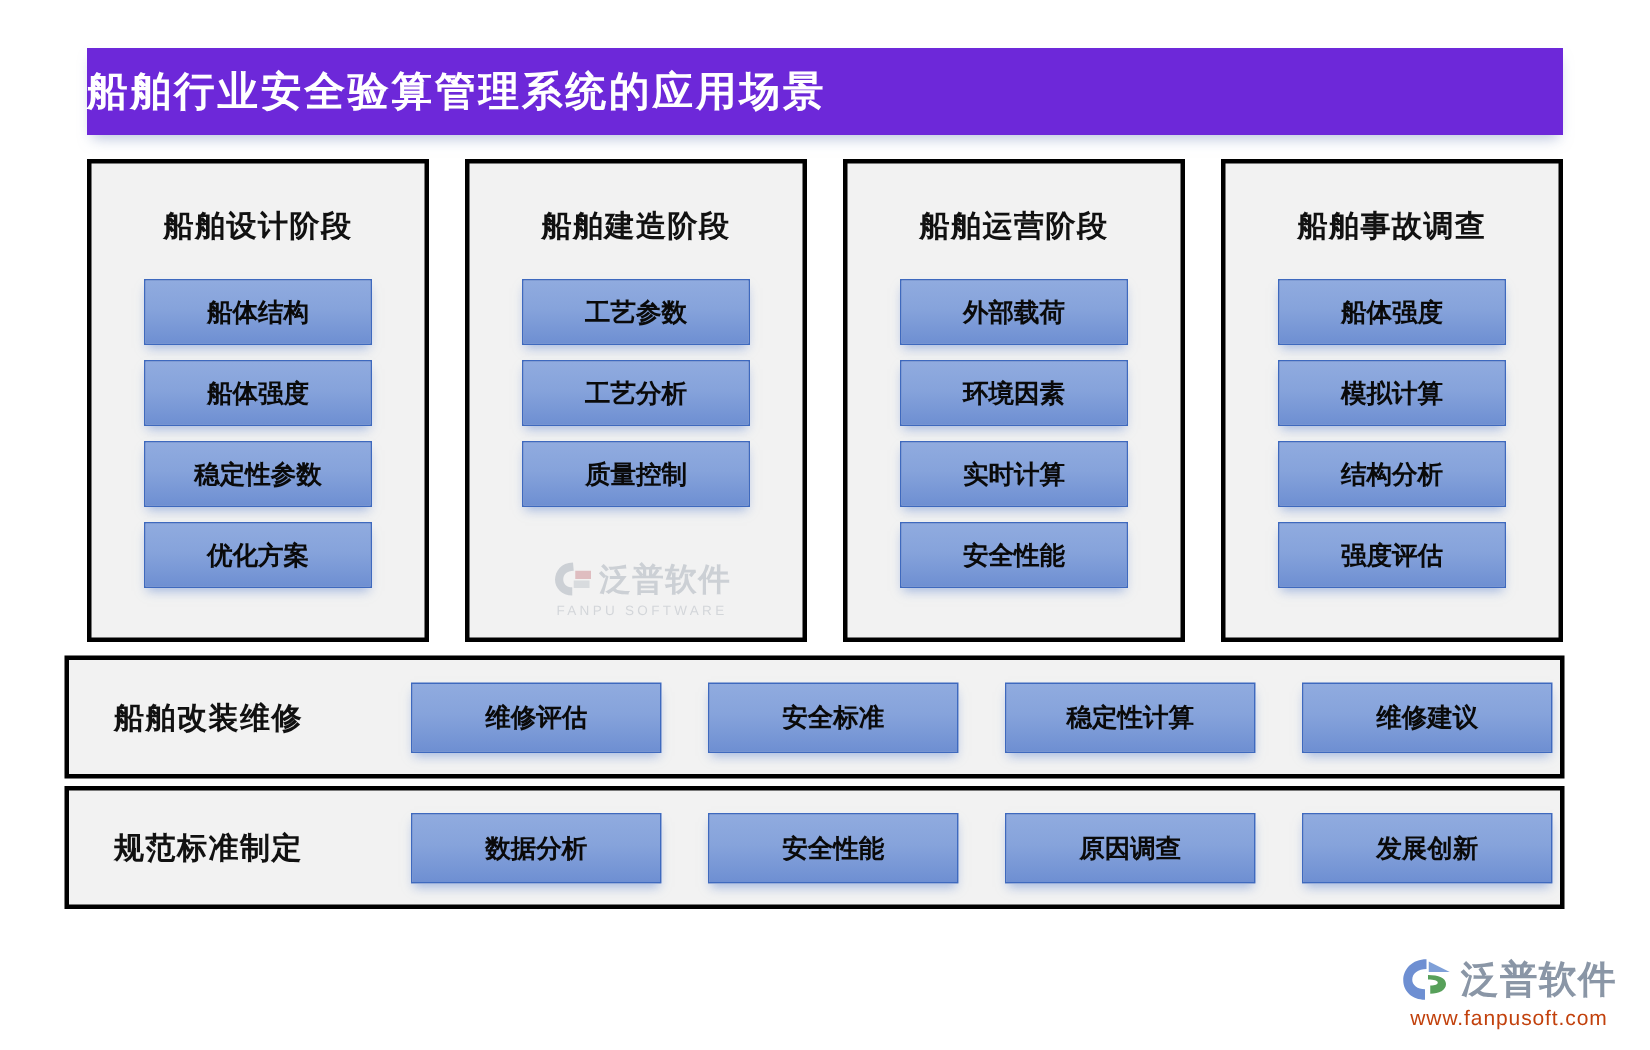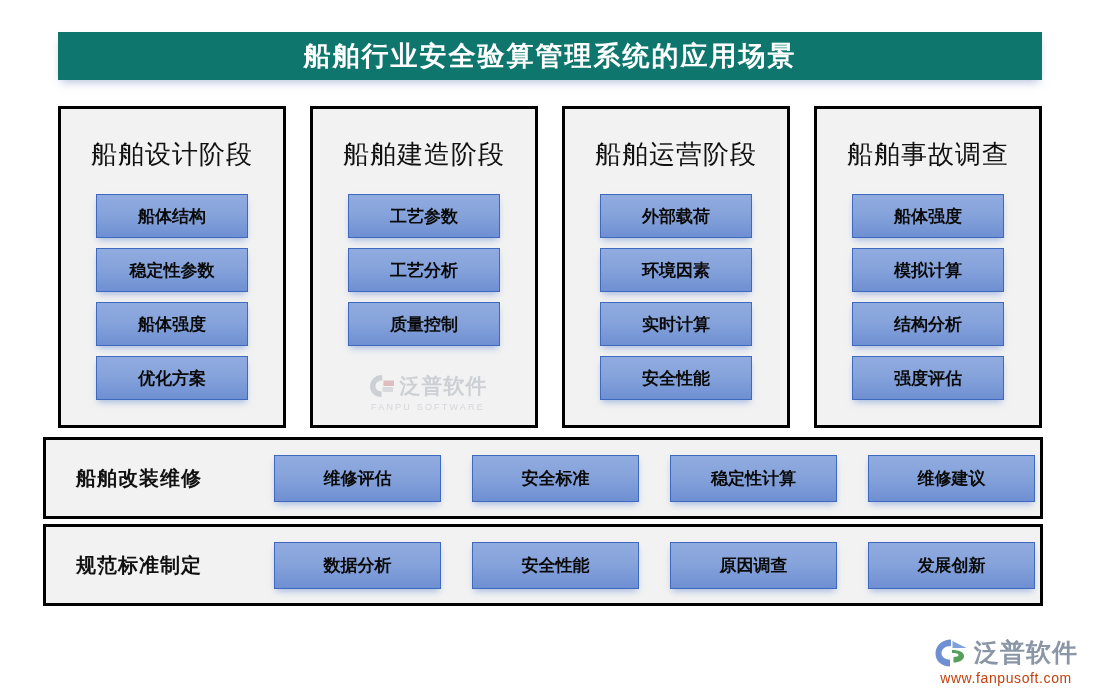--- a/index.html
+++ b/index.html
@@ -20,26 +20,26 @@
     width: 1100px;
     height: 700px;
   }
 
   
   .title-bar {
     position: absolute;
     left: 58px;
     top: 32px;
     width: 984px;
-    height: 48px;
-    background: #0f766e;
+    height: 58px;
+    background: #6d28d9;
     box-shadow: 0 5px 9px -3px rgba(120,140,190,0.55);
     display: flex;
     align-items: center;
-    justify-content: center;
+    justify-content: flex-start;
   }
   .title-text {
     color: #ffffff;
     font-size: 27px;
     font-weight: bold;
     letter-spacing: 2px;
     white-space: nowrap;
   }
 
   
@@ -58,22 +58,22 @@
     box-sizing: border-box;
     border: 3px solid #000000;
     background: #F2F2F2;
     display: flex;
     flex-direction: column;
     align-items: center;
     position: relative;
   }
   .card-title {
     margin-top: 28px;
-    font-size: 26px;
-    font-weight: normal;
+    font-size: 20px;
+    font-weight: bold;
     color: #111111;
     letter-spacing: 1px;
   }
   .card-items {
     margin-top: 22px;
     display: flex;
     flex-direction: column;
     gap: 10px;
     align-items: center;
     width: 100%;
@@ -194,22 +194,22 @@
   <div class="title-bar">
     <span class="title-text">船舶行业安全验算管理系统的应用场景</span>
   </div>
 
   <div class="cards-row">
 
     <div class="card">
       <div class="card-title">船舶设计阶段</div>
       <div class="card-items">
         <div class="btn">船体结构</div>
+        <div class="btn">船体强度</div>
         <div class="btn">稳定性参数</div>
-        <div class="btn">船体强度</div>
         <div class="btn">优化方案</div>
       </div>
     </div>
 
     <div class="card">
       <div class="card-title">船舶建造阶段</div>
       <div class="card-items">
         <div class="btn">工艺参数</div>
         <div class="btn">工艺分析</div>
         <div class="btn">质量控制</div>

